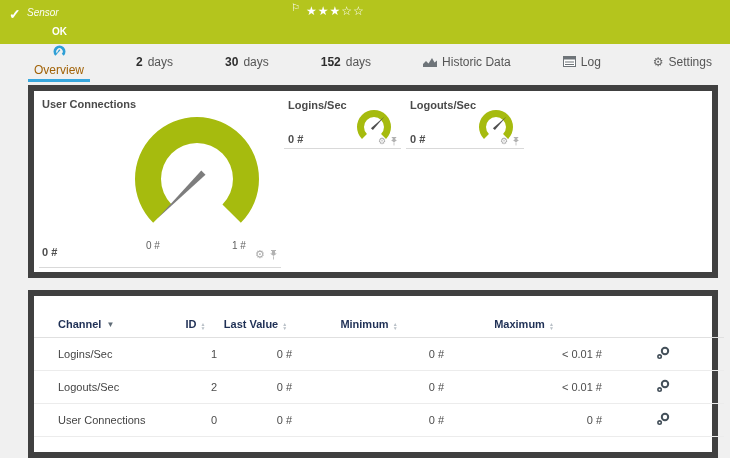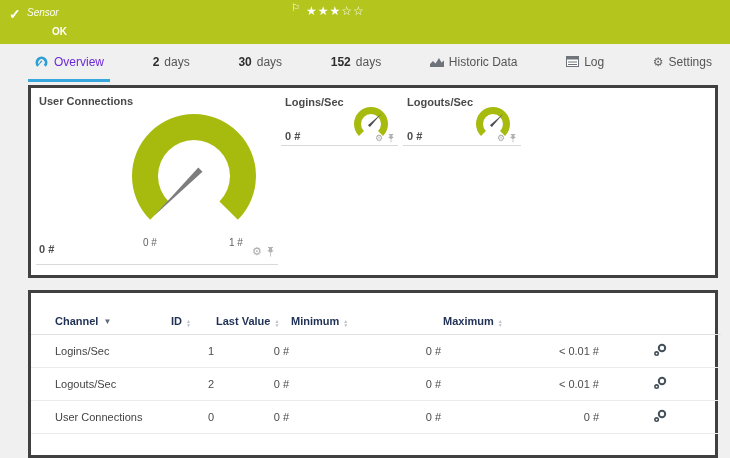--- a/index.html
+++ b/index.html
@@ -12,41 +12,41 @@
   .kind{position:absolute;left:27px;top:7px;font-size:10px;font-style:italic;color:rgba(255,255,255,.96);}
   .sensor-title{position:absolute;left:71px;top:5px;font-size:16px;font-weight:bold;letter-spacing:.2px;}
   .flag{position:absolute;left:291px;top:2px;font-size:10px;}
   .stars{position:absolute;left:306px;top:4px;font-size:12px;letter-spacing:1px;}
   .stars span{cursor:default;}
   .status-ok{position:absolute;left:44px;top:26px;font-size:10px;font-weight:bold;padding-left:8px;}
 
   
   .tabbar{position:absolute;left:28px;top:44px;width:690px;height:38px;display:flex;justify-content:space-between;align-items:stretch;}
   .tab{display:flex;align-items:center;gap:5px;font-size:12px;color:#555;padding:0 6px;border-bottom:3px solid transparent;box-sizing:border-box;cursor:pointer;white-space:nowrap;}
-  .tab.active{border-bottom-color:#38a7dd;color:#6d28d9;}
+  .tab.active{border-bottom-color:#38a7dd;color:#a16207;flex-direction:column;}
   .tab .num{font-weight:bold;color:#2e2e2e;}
   .tab svg{flex:0 0 auto;}
   .gear-glyph{font-size:12px;color:#666;line-height:1;}
 
   
-  .panel{position:absolute;left:28px;width:690px;background:#fff;border:3px solid #404040;box-sizing:border-box;}
+  .panel{position:absolute;left:28px;width:690px;background:#fff;border:6px solid #404040;box-sizing:border-box;}
   #gauges-panel{top:85px;height:193px;}
   #channels-panel{top:290px;height:168px;}
 
   .block-title{position:absolute;font-size:11px;font-weight:bold;color:#4a4a4a;}
   .gauge-value{position:absolute;font-size:11px;font-weight:bold;color:#4f4f4f;}
   .scale-label{position:absolute;font-size:10px;color:#5f5f5f;}
   .uline{position:absolute;height:1px;background:#d9d9d9;}
   .mini-icons{position:absolute;display:flex;align-items:center;gap:4px;color:#acacac;}
   .mini-icons .gear-glyph{font-size:11px;color:#a9a9a9;cursor:pointer;}
   .mini-icons svg{cursor:pointer;}
 
   
   table{width:100%;border-collapse:collapse;table-layout:fixed;}
-  thead th{font-size:11px;color:#1f3055;font-weight:bold;text-align:left;vertical-align:top;padding:22px 2px 6px 0;border-bottom:1px solid #e0e0e0;line-height:13px;}
+  thead th{font-size:11px;color:#1f3055;font-weight:bold;text-align:center;vertical-align:top;padding:22px 2px 6px 0;border-bottom:1px solid #e0e0e0;line-height:13px;}
   thead th.ch{text-align:left;padding-left:24px;margin-top:48px;}
   tbody td{font-size:11px;color:#4c4c4c;padding:8px 2px 8px 0;border-bottom:1px solid #ececec;text-align:right;white-space:nowrap;}
   tbody td.ch{text-align:left;padding-left:24px;color:#444;}
   tbody td.act{text-align:center;}
   .sort{display:inline-flex;flex-direction:column;font-size:5px;line-height:4px;color:#b9c0c7;margin-left:4px;vertical-align:2px;cursor:pointer;}
   .fcaret{font-size:8px;color:#5f6b76;margin-left:5px;vertical-align:1px;cursor:pointer;}
   .chset{cursor:pointer;display:inline-block;}
 </style>
 </head>
 <body>

